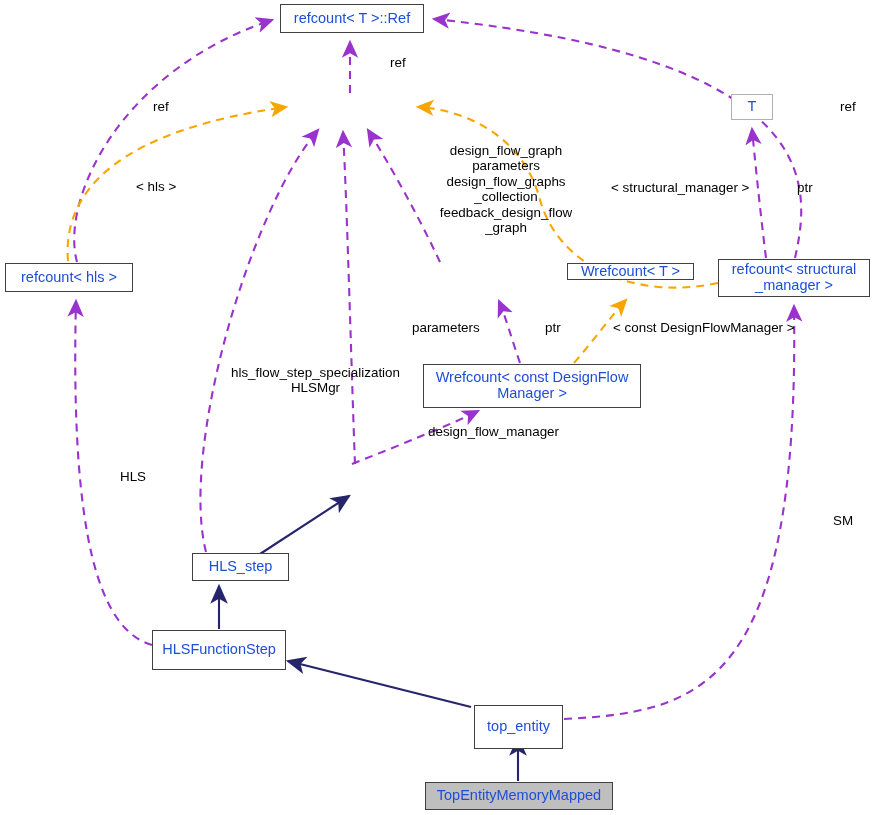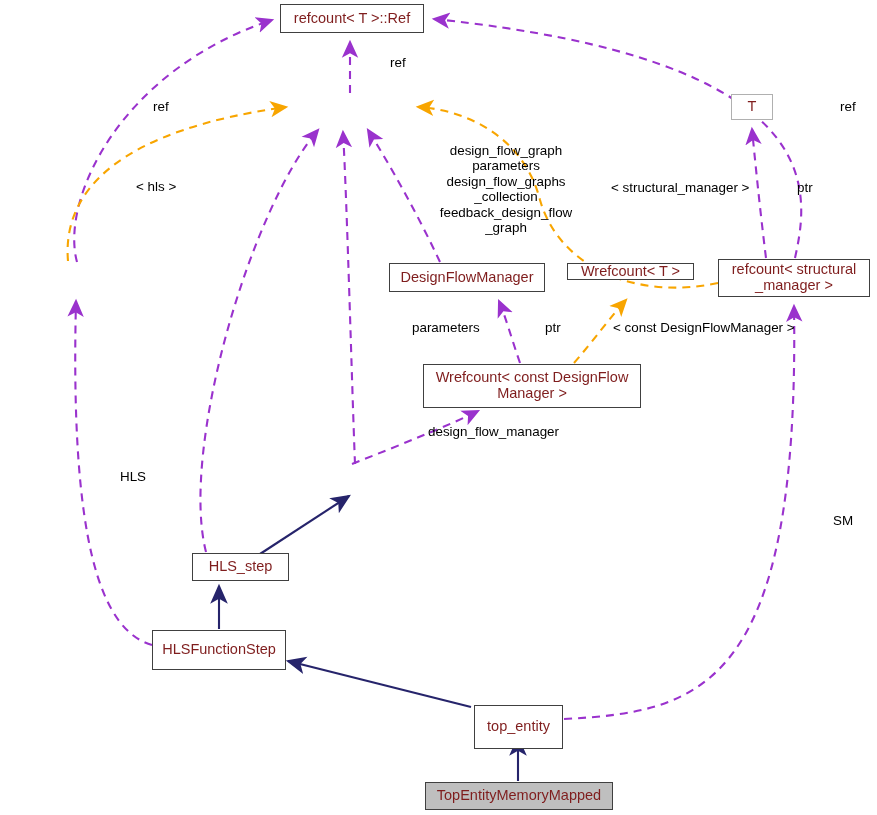--- a/index.html
+++ b/index.html
@@ -28,21 +28,21 @@
   .node {
     position: absolute;
     box-sizing: border-box;
     background: #ffffff;
     border: 1px solid #404040;
     display: flex;
     align-items: center;
     justify-content: center;
     text-align: center;
     font-size: 14.5px;
-    color: #7f1d1d;
+    color: #1d4ed8;
     line-height: 1.08;
     white-space: pre-line;
     z-index: 5;
   }
   .node.filled {
     background: #bfbfbf;
   }
   .node.light {
     border-color: #b0b0b0;
   }
@@ -117,22 +117,22 @@
       <path d="M471,707 L288,661"></path>
       <path d="M518,781 L518,738"></path>
     </g>
   </svg>
 
   <div class="node" style="left:280px;top:4px;width:144px;height:29px;">refcount&lt; T &gt;::Ref</div>
 
 
   <div class="node light" style="left:731px;top:94px;width:42px;height:26px;">T</div>
 
+  <div class="node" style="left:5px;top:263px;width:128px;height:29px;">refcount&lt; hls &gt;</div>
 
-  <div class="node" style="left:389px;top:263px;width:156px;height:29px;">DesignFlowManager</div>
 
   <div class="node" style="left:567px;top:263px;width:127px;height:17px;">Wrefcount&lt; T &gt;</div>
 
   <div class="node" style="left:718px;top:259px;width:152px;height:38px;">refcount&lt; structural
 _manager &gt;</div>
 
   <div class="node" style="left:423px;top:364px;width:218px;height:44px;">Wrefcount&lt; const DesignFlow
 Manager &gt;</div>
 
 
@@ -162,20 +162,22 @@
   <div class="edge-label left" style="left:571px;top:180px;">&lt; structural_manager &gt;</div>
 
   <div class="edge-label left" style="left:757px;top:180px;">ptr</div>
 
   <div class="edge-label left" style="left:372px;top:320px;">parameters</div>
 
   <div class="edge-label left" style="left:505px;top:320px;">ptr</div>
 
   <div class="edge-label left" style="left:573px;top:320px;">&lt; const DesignFlowManager &gt;</div>
 
+  <div class="edge-label" style="left:177px;top:365px;width:197px;">hls_flow_step_specialization
+HLSMgr</div>
 
   <div class="edge-label left" style="left:388px;top:424px;">design_flow_manager</div>
 
   <div class="edge-label left" style="left:80px;top:469px;">HLS</div>
 
   <div class="edge-label left" style="left:793px;top:513px;">SM</div>
 
 </div>
 
 </body></html>

